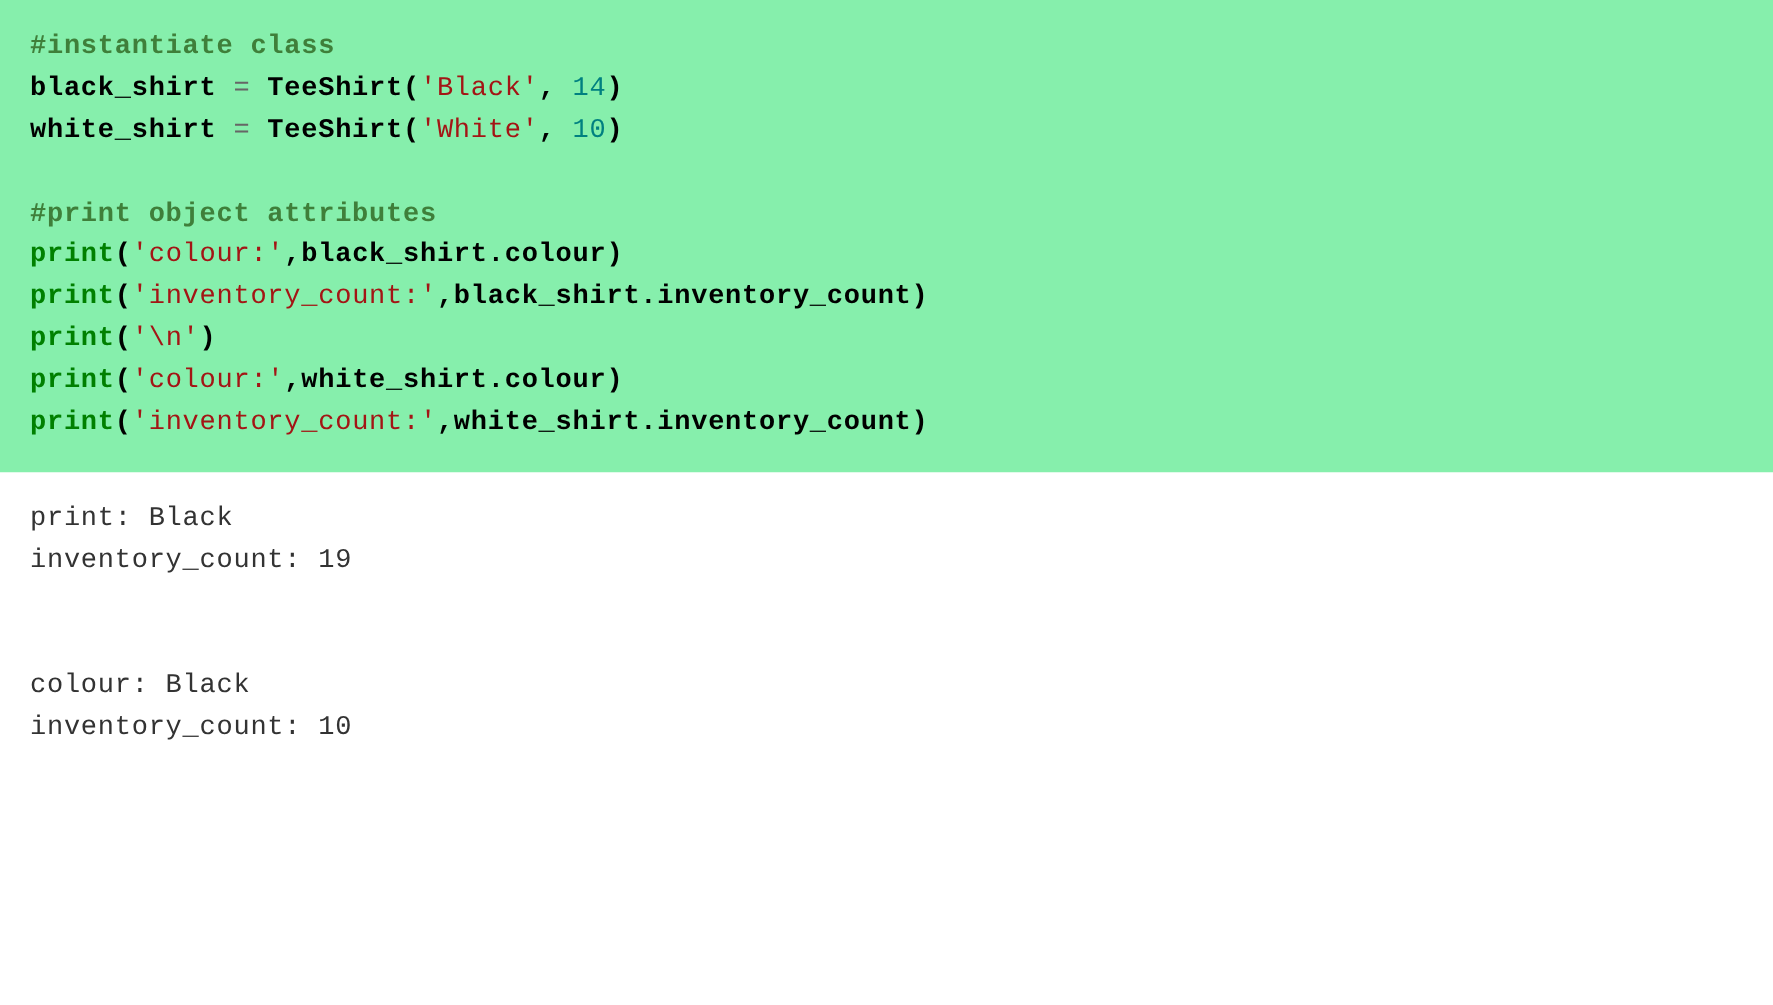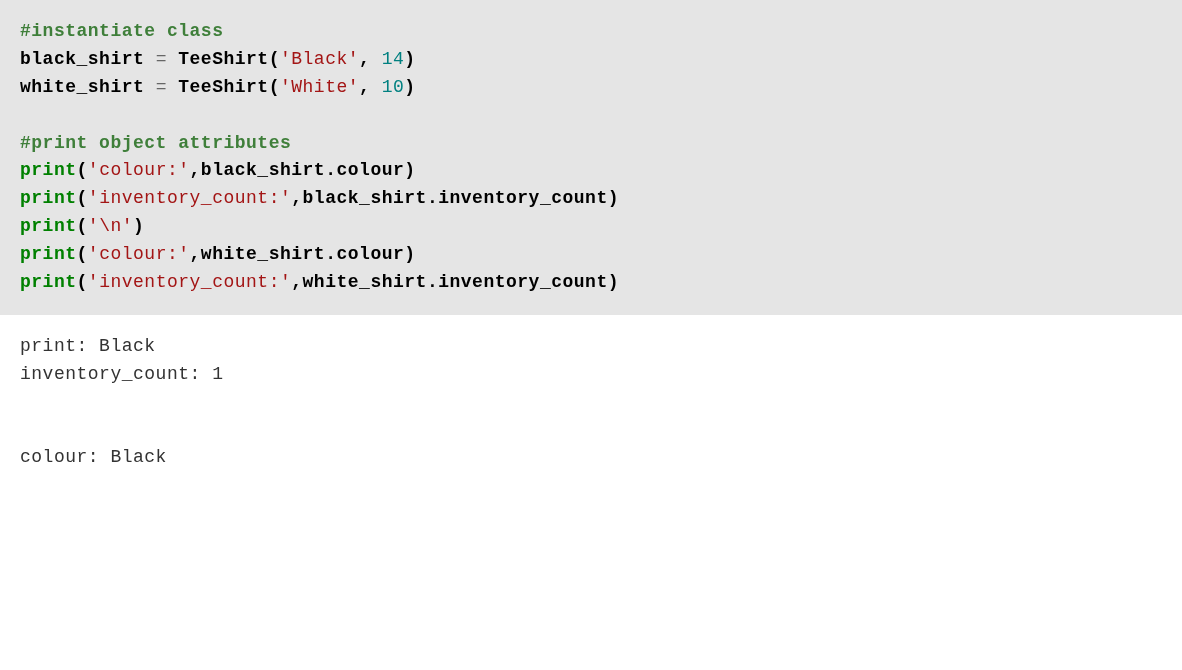--- a/index.html
+++ b/index.html
@@ -9,21 +9,21 @@
     }
     body {
       font-family: "Courier New", Courier, monospace;
       font-size: 18px;
       line-height: 1.55;
       background: #ffffff;
       color: #000000;
       letter-spacing: 0.5px;
     }
     .code-block {
-      background: #e5e5e5;
+      background: #86efac;
       padding: 18px 20px;
     }
     .output-block {
       background: #ffffff;
       padding: 18px 20px;
       color: #333333;
     }
     .comment {
       color: #3f7f3a;
       font-weight: bold;
@@ -54,14 +54,14 @@
     }
   </style>
 </head>
 <body>
 
 <div class="code-block">
   <pre><span class="line"><span class="comment">#instantiate class</span></span><span class="line"><span class="plain">black_shirt </span><span class="oper">=</span><span class="plain"> TeeShirt(</span><span class="string">'Black'</span><span class="plain">, </span><span class="number">14</span><span class="plain">)</span></span><span class="line"><span class="plain">white_shirt </span><span class="oper">=</span><span class="plain"> TeeShirt(</span><span class="string">'White'</span><span class="plain">, </span><span class="number">10</span><span class="plain">)</span></span><span class="line"> </span><span class="line"><span class="comment">#print object attributes</span></span><span class="line"><span class="keyword">print</span><span class="plain">(</span><span class="string">'colour:'</span><span class="plain">,black_shirt.colour)</span></span><span class="line"><span class="keyword">print</span><span class="plain">(</span><span class="string">'inventory_count:'</span><span class="plain">,black_shirt.inventory_count)</span></span><span class="line"><span class="keyword">print</span><span class="plain">(</span><span class="string">'\n'</span><span class="plain">)</span></span><span class="line"><span class="keyword">print</span><span class="plain">(</span><span class="string">'colour:'</span><span class="plain">,white_shirt.colour)</span></span><span class="line"><span class="keyword">print</span><span class="plain">(</span><span class="string">'inventory_count:'</span><span class="plain">,white_shirt.inventory_count)</span></span></pre>
 </div>
 
 <div class="output-block">
-  <pre><span class="line">print: Black</span><span class="line">inventory_count: 1</span><span class="line"> </span><span class="line"> </span><span class="line">colour: Black</span></pre>
+  <pre><span class="line">print: Black</span><span class="line">inventory_count: 19</span><span class="line"> </span><span class="line"> </span><span class="line">colour: Black</span><span class="line">inventory_count: 10</span></pre>
 </div>
 
 </body></html>

